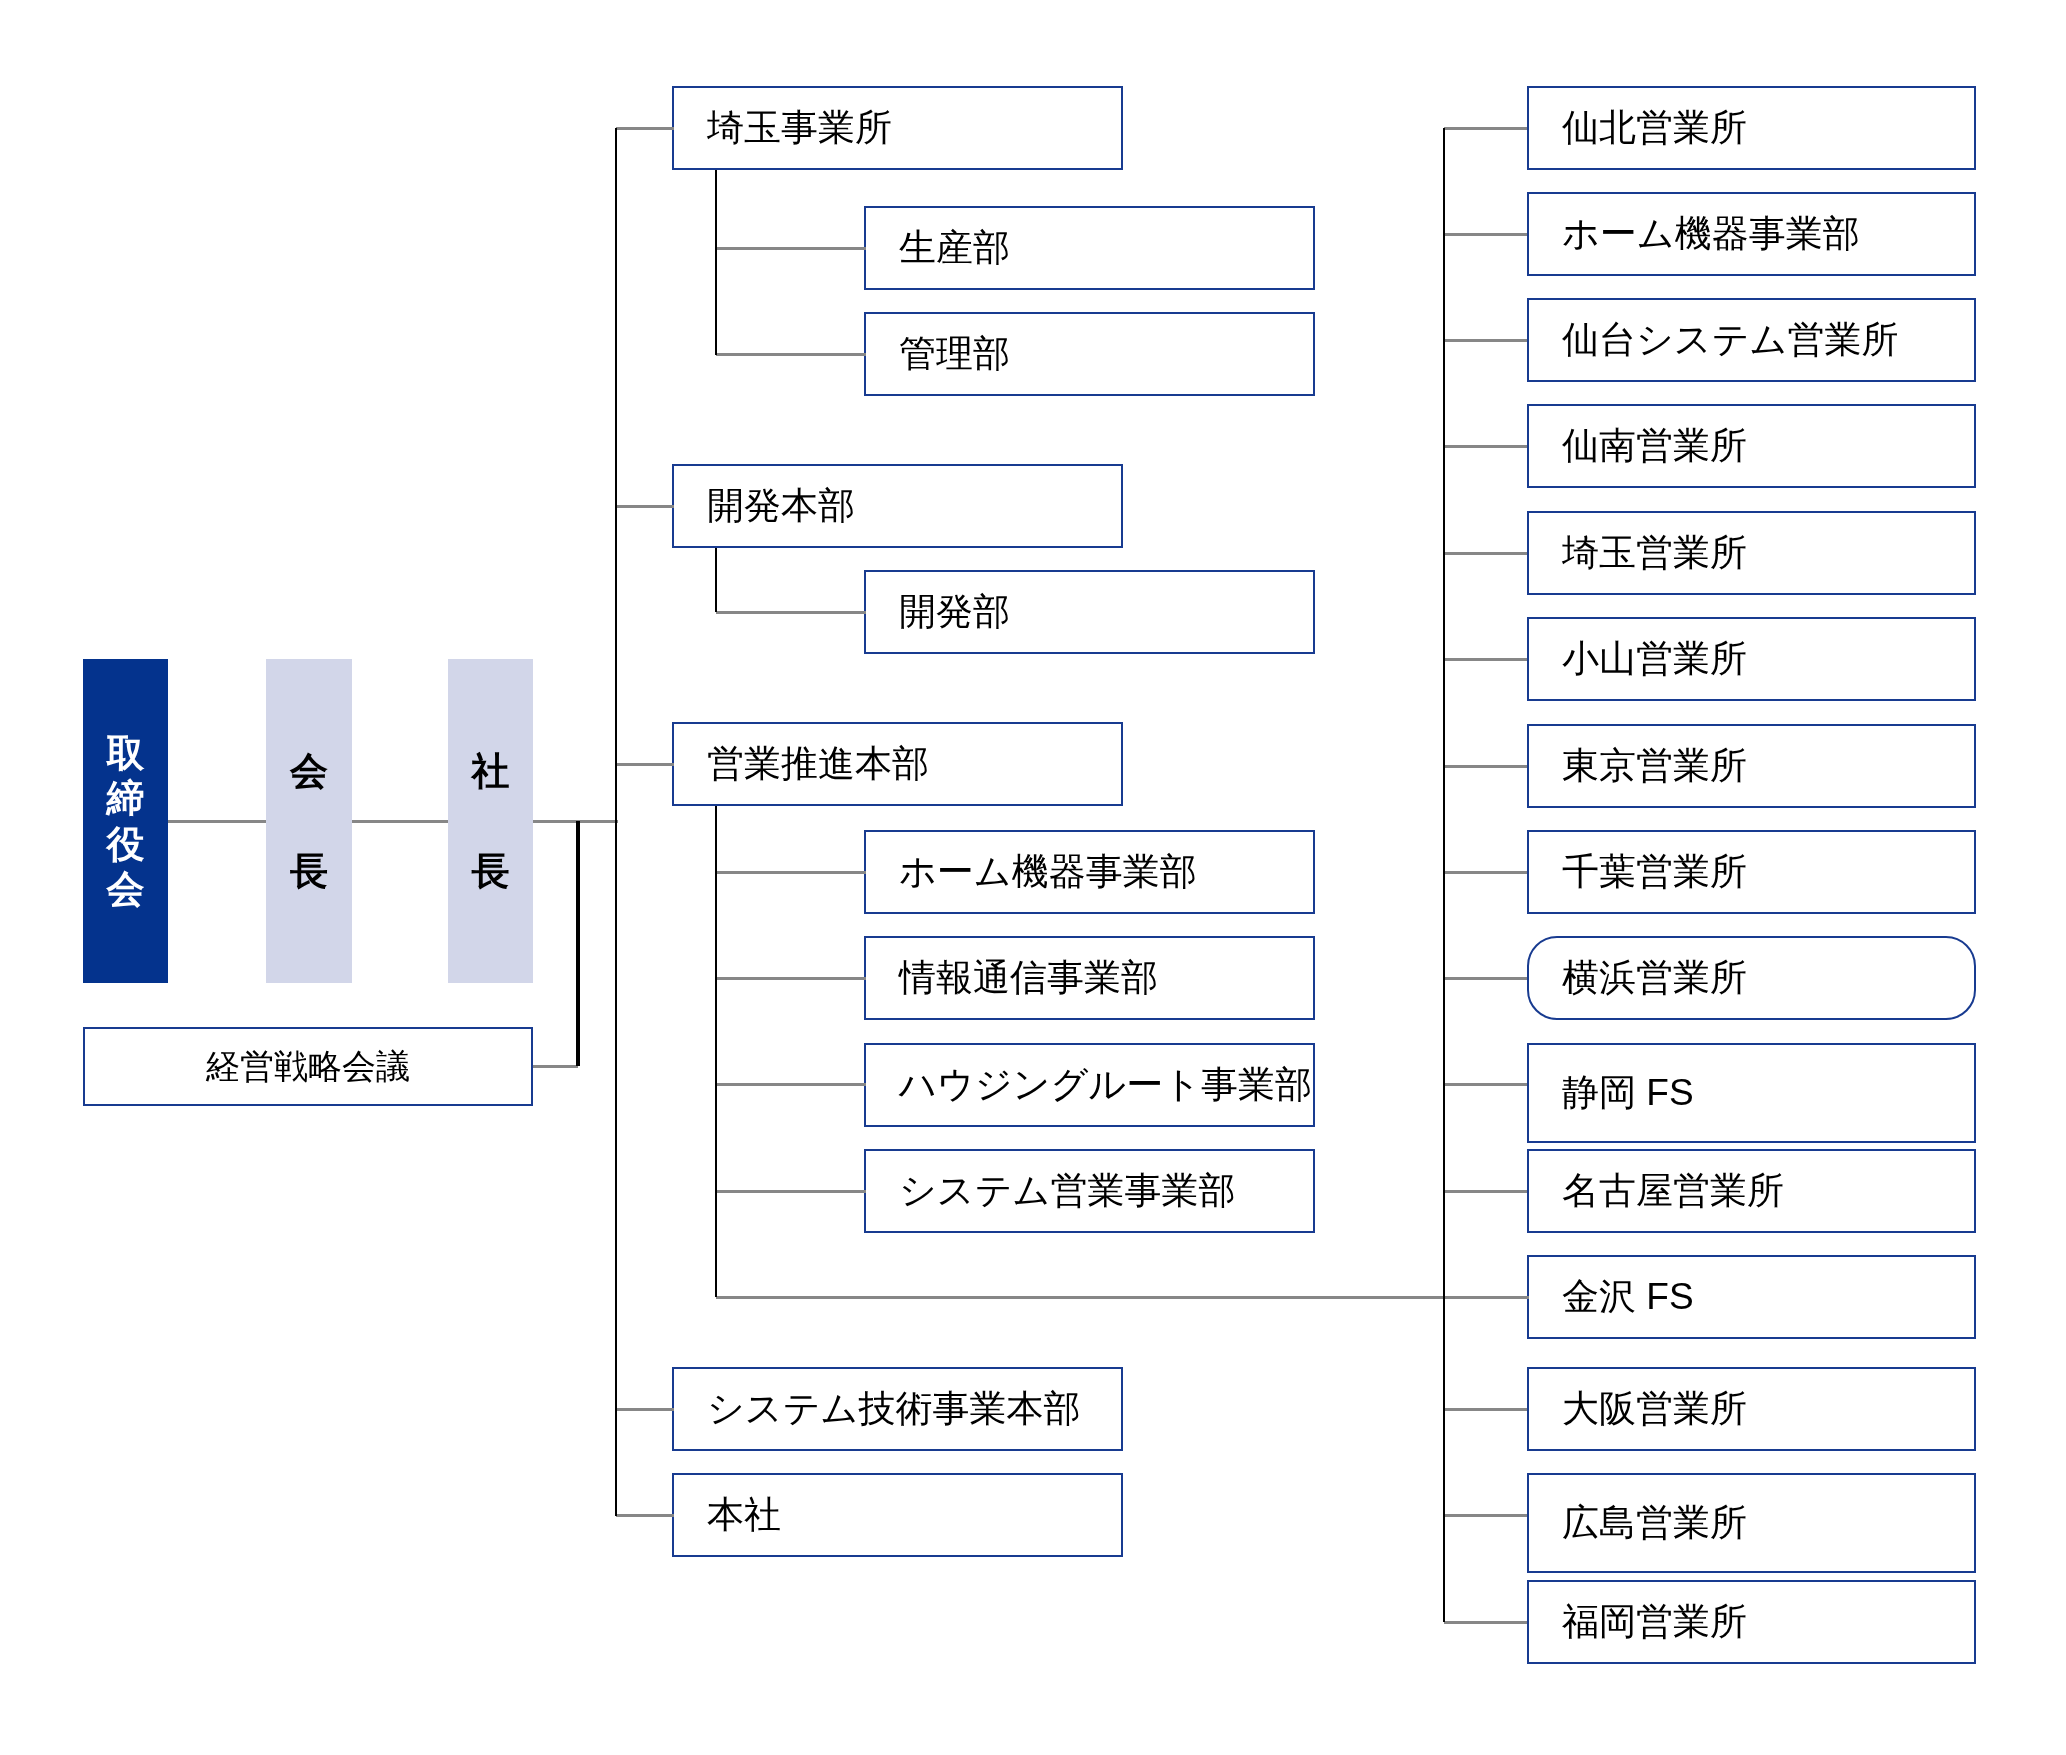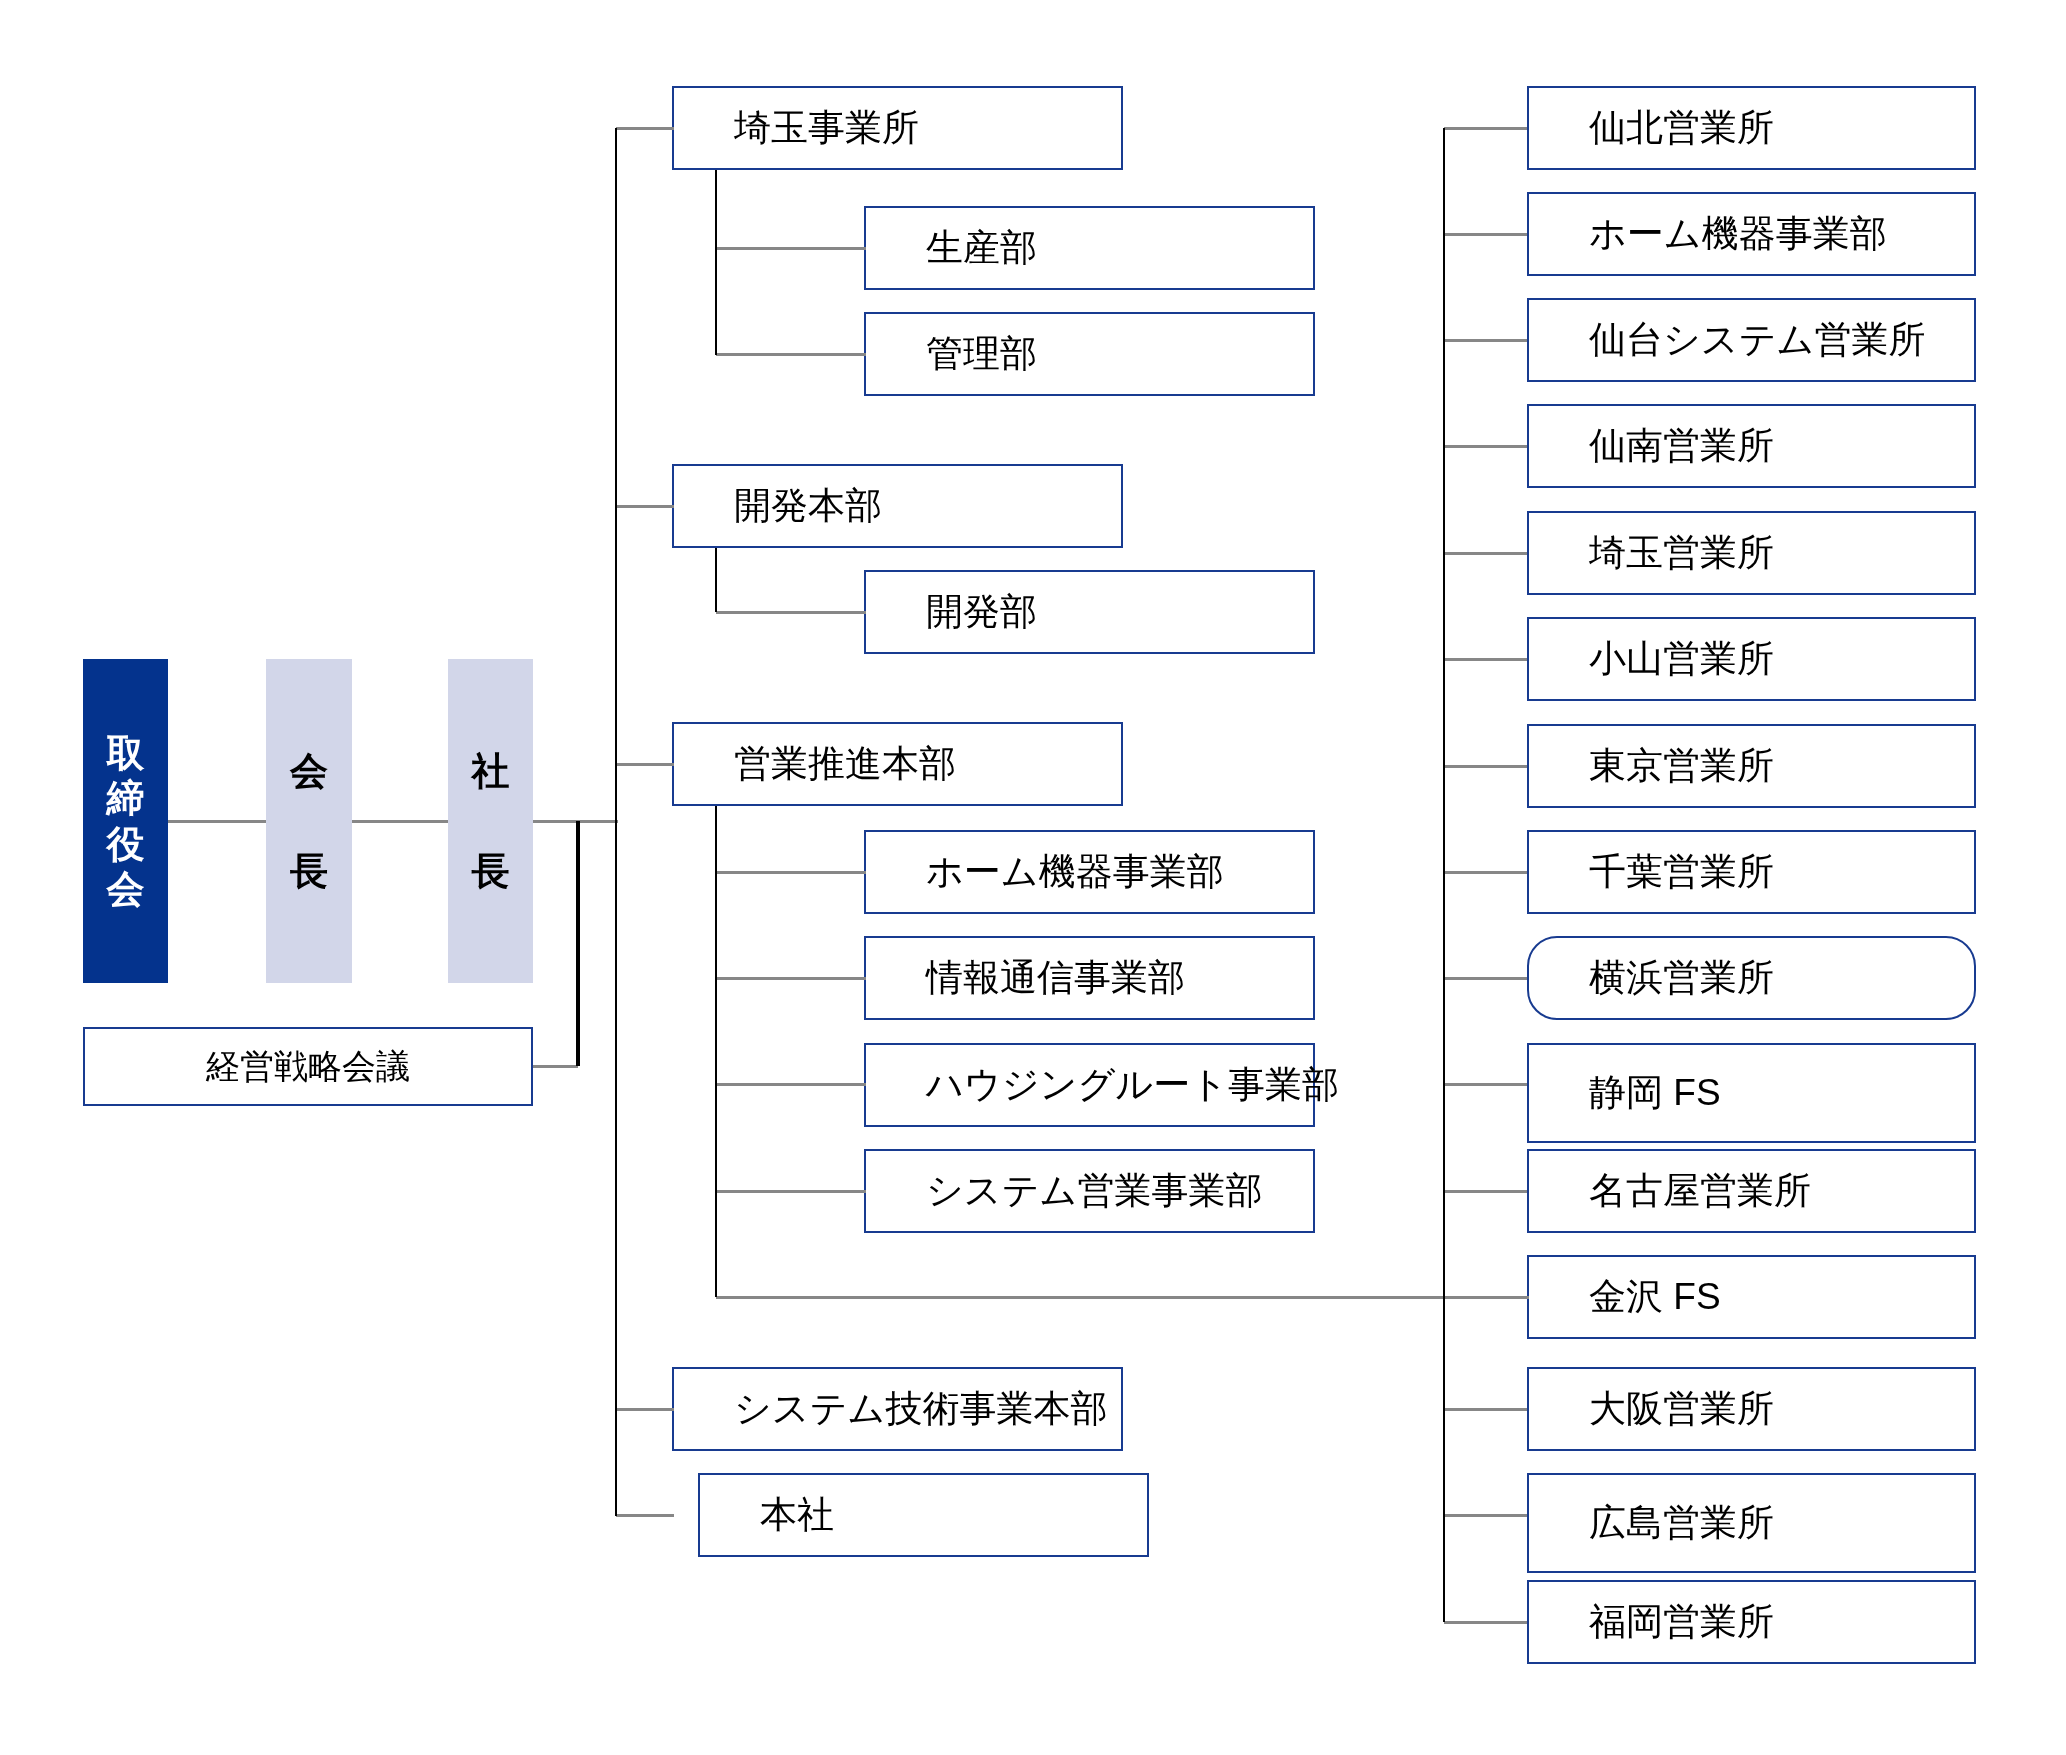--- a/index.html
+++ b/index.html
@@ -16,21 +16,21 @@
     box-sizing: border-box;
     display: flex;
     align-items: center;
     color: #000000;
     white-space: nowrap;
   }
   .wbox {
     background: #ffffff;
     border: 2.6px solid #183b90;
     font-size: 37px;
-    padding-left: 60px;
+    padding-left: 33px;
     font-weight: 400;
   }
   .wbox.centered {
     justify-content: center;
     padding-left: 0;
     font-size: 34px;
   }
   .titlebox {
     background: #000000;
     color: #ffffff;
@@ -72,21 +72,21 @@
     </div>
     <div class="box vbox lav wide" style="left: 448px; top: 659px; width: 85px; height: 324px;">
       <span class="vchar">社</span>
       <span class="vchar">長</span>
     </div>
     <div class="box wbox centered" style="left: 83px; top: 1027px; width: 450px; height: 79px; text-align: right;">経営戦略会議</div>
     <div class="box wbox" style="left: 672px; top: 86px; width: 451px; height: 84px;">埼玉事業所</div>
     <div class="box wbox" style="left: 672px; top: 464px; width: 451px; height: 84px;">開発本部</div>
     <div class="box wbox" style="left: 672px; top: 722px; width: 451px; height: 84px;">営業推進本部</div>
     <div class="box wbox" style="left: 672px; top: 1367px; width: 451px; height: 84px;">システム技術事業本部</div>
-    <div class="box wbox" style="left: 672px; top: 1473px; width: 451px; height: 84px; margin-left: 26px;">本社</div>
+    <div class="box wbox" style="left: 672px; top: 1473px; width: 451px; height: 84px;">本社</div>
     <div class="box wbox" style="left: 864px; top: 206px; width: 451px; height: 84px;">生産部</div>
     <div class="box wbox" style="left: 864px; top: 312px; width: 451px; height: 84px;">管理部</div>
     <div class="box wbox" style="left: 864px; top: 570px; width: 451px; height: 84px;">開発部</div>
     <div class="box wbox" style="left: 864px; top: 830px; width: 451px; height: 84px;">ホーム機器事業部</div>
     <div class="box wbox" style="left: 864px; top: 936px; width: 451px; height: 84px;">情報通信事業部</div>
     <div class="box wbox" style="left: 864px; top: 1043px; width: 451px; height: 84px;">ハウジングルート事業部</div>
     <div class="box wbox" style="left: 864px; top: 1149px; width: 451px; height: 84px;">システム営業事業部</div>
     <div class="box wbox" style="left: 1527px; top: 86px; width: 449px; height: 84px;">仙北営業所</div>
     <div class="box wbox" style="left: 1527px; top: 192px; width: 449px; height: 84px;">ホーム機器事業部</div>
     <div class="box wbox" style="left: 1527px; top: 298px; width: 449px; height: 84px;">仙台システム営業所</div>

